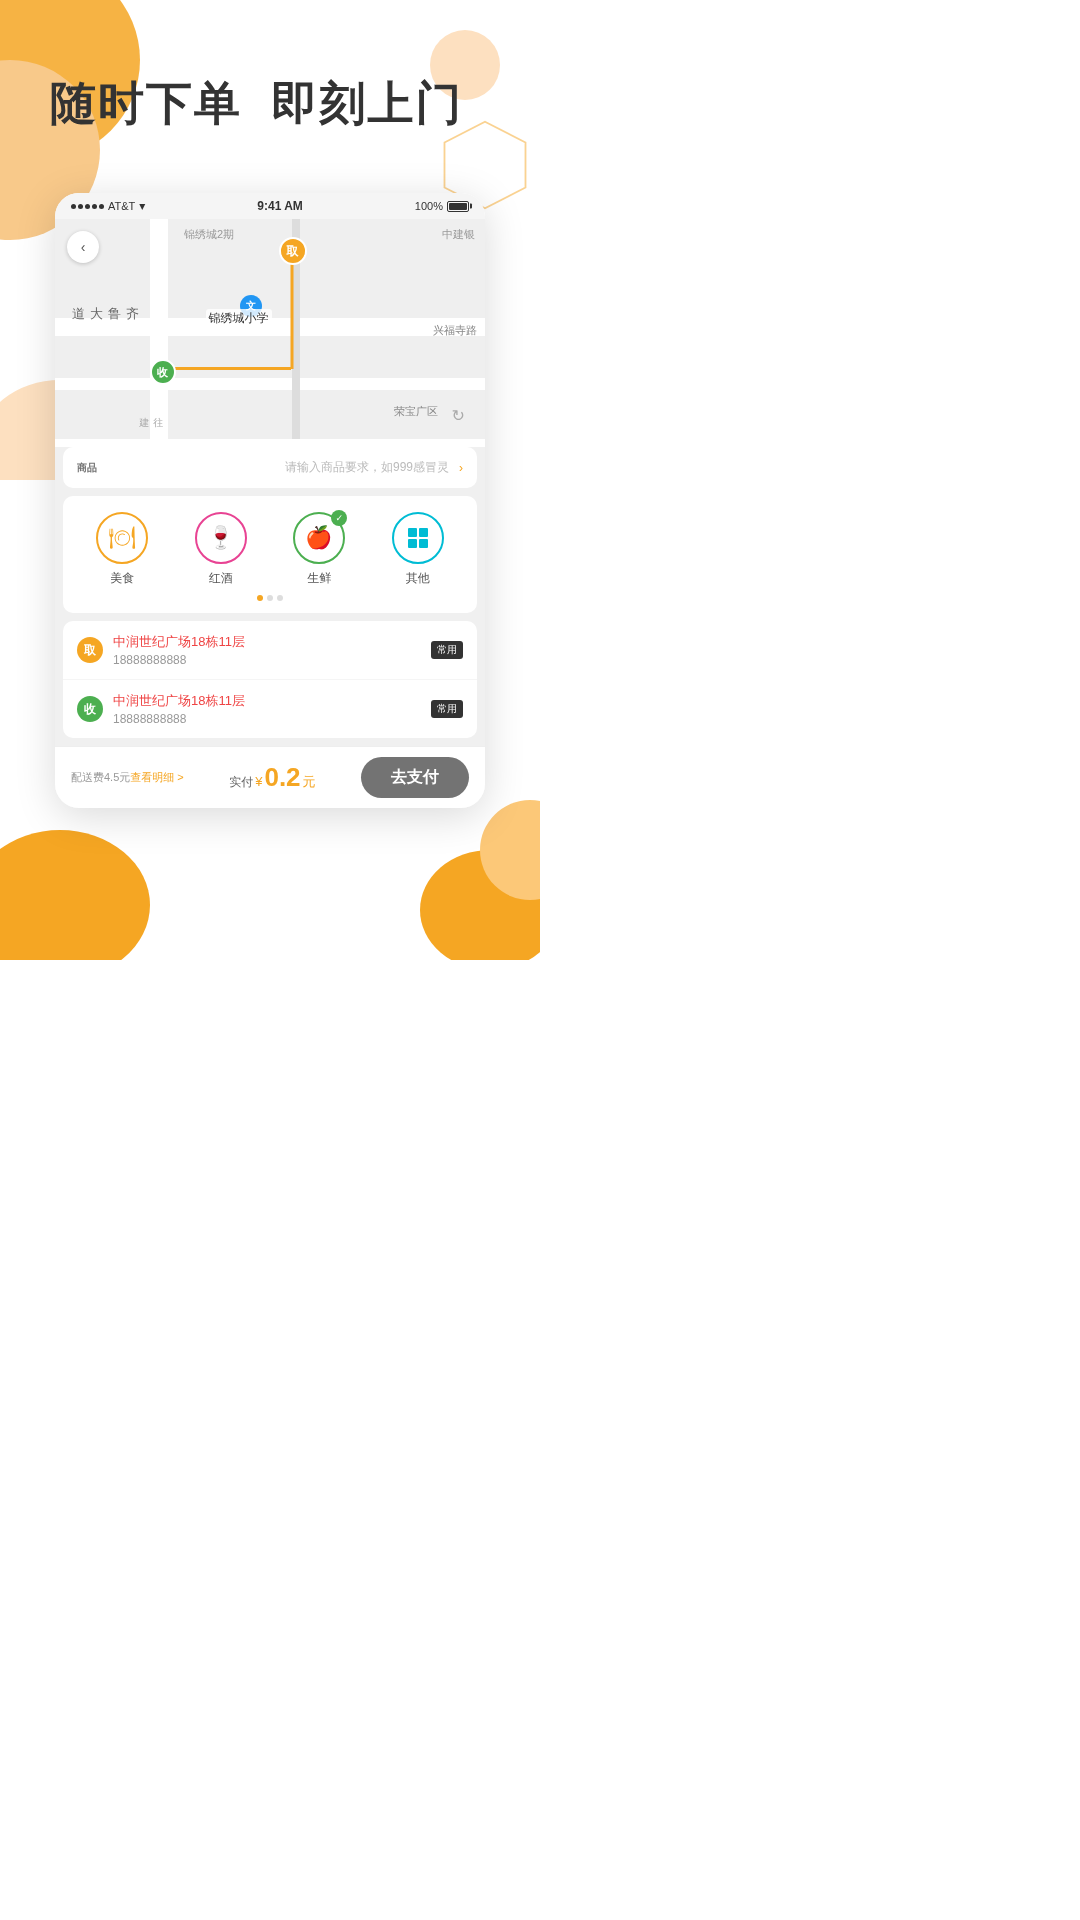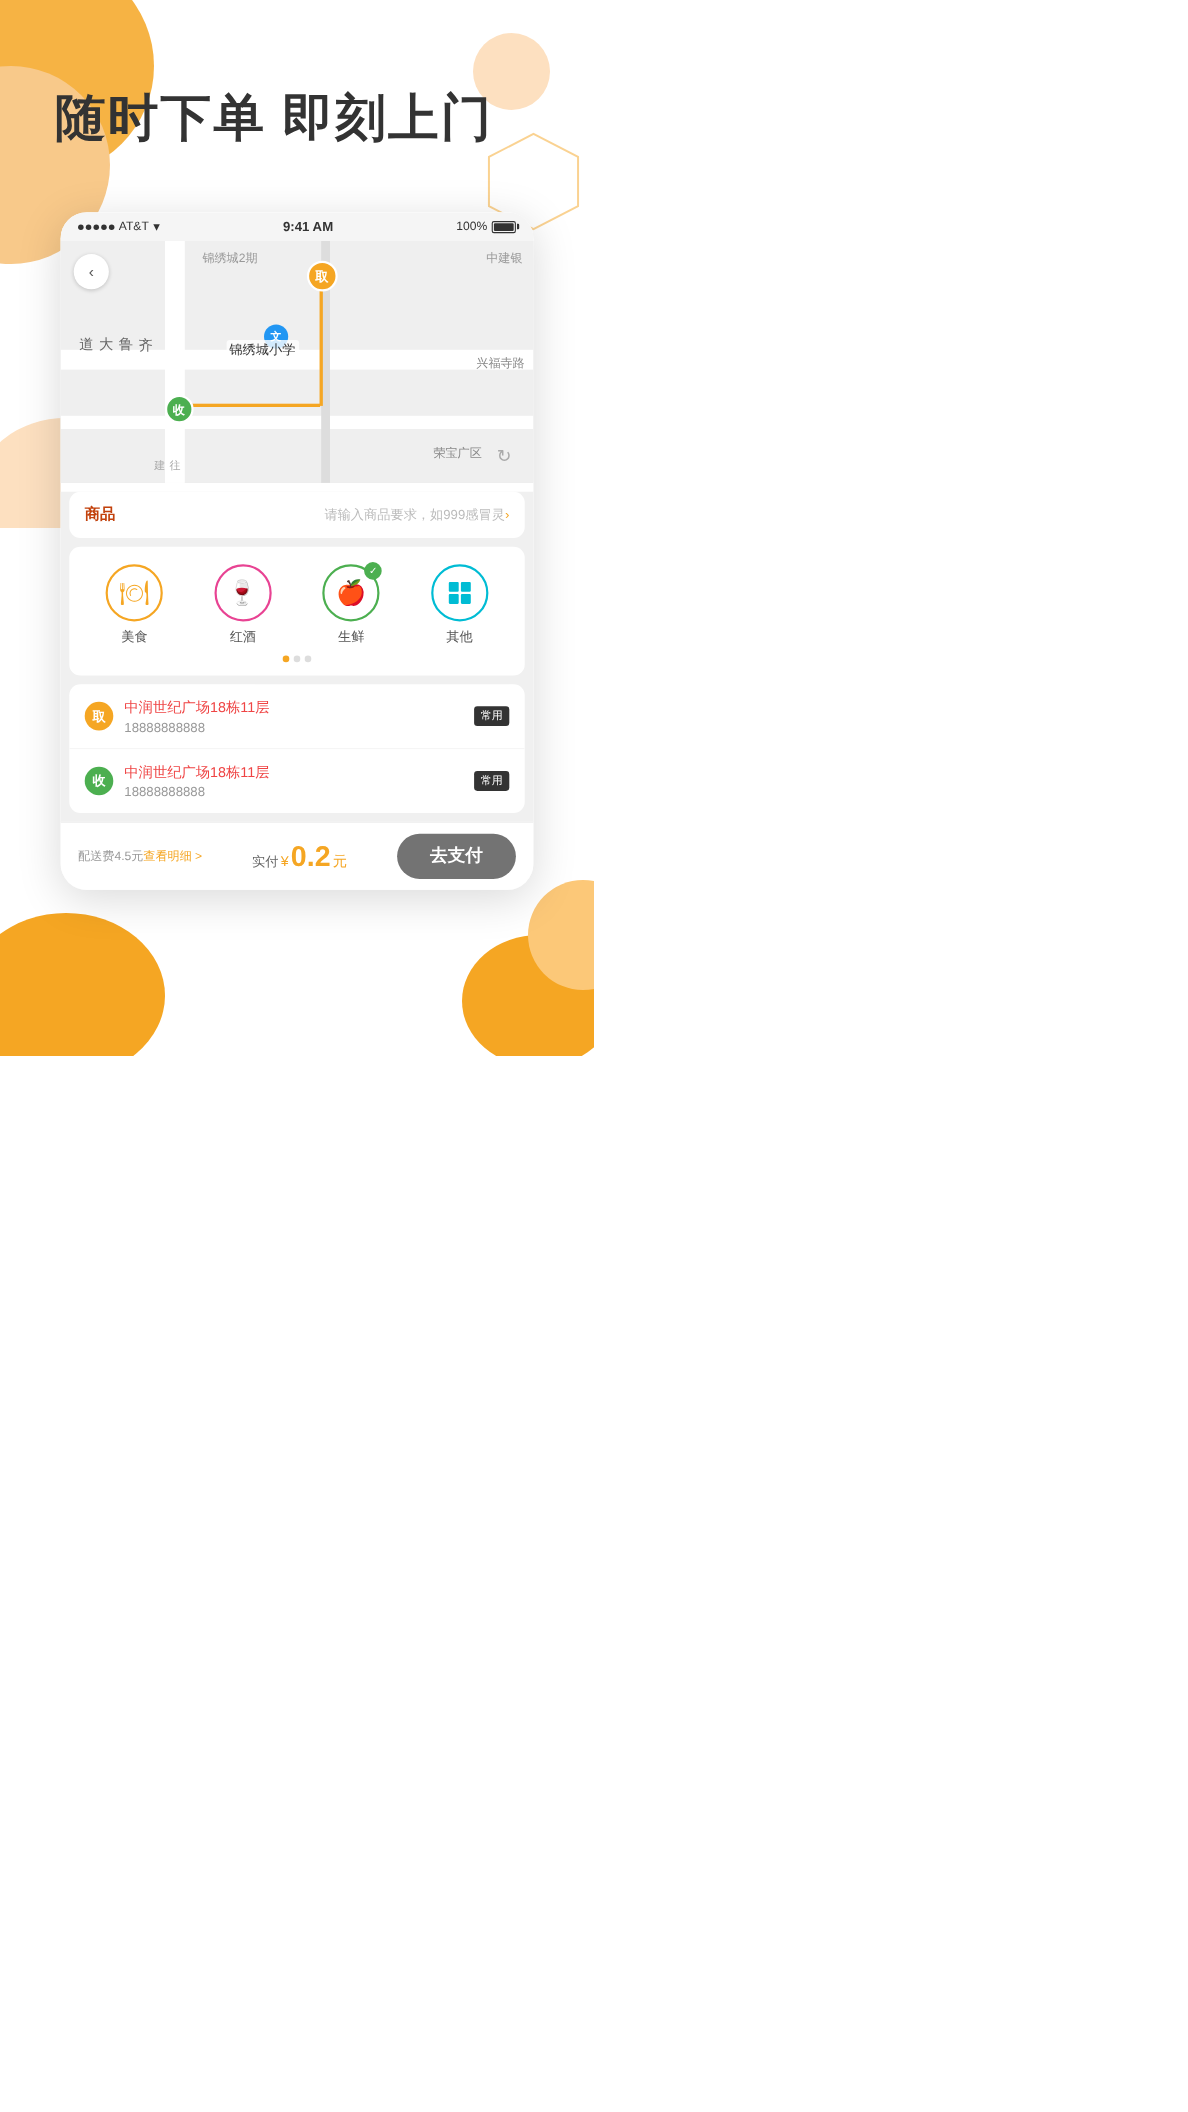--- a/index.html
+++ b/index.html
@@ -63,20 +63,21 @@
       z-index: 1;
       padding: 80px 40px 30px 50px;
     }
     .hero-title {
       font-size: 46px;
       font-weight: 700;
       color: #333;
       letter-spacing: 2px;
       line-height: 1.2;
       margin-bottom: 8px;
+      font-family: Liberation Mono, monospace;
     }
     .hero-subtitle {
       font-size: 26px;
       color: #666;
       letter-spacing: 6px;
       margin-top: 4px;
     }
 
     
     .phone-container {
@@ -298,30 +299,30 @@
     .goods-section {
       background: #fff;
       margin: 8px 8px 0;
       border-radius: 10px;
       padding: 12px 14px;
       display: flex;
       align-items: center;
       justify-content: space-between;
     }
     .goods-label {
-      font-size: 14px;
+      font-size: 10px;
       font-weight: 600;
-      color: #c2410c;
+      color: #737373;
     }
     .goods-hint {
       font-size: 12px;
       color: #bbb;
       display: flex;
       align-items: center;
-      gap: 0;
+      gap: 10px;
     }
     .goods-hint-arrow {
       color: #f5a623;
       font-size: 12px;
     }
 
     
     .category-section {
       background: #fff;
       margin: 8px 8px 0;

